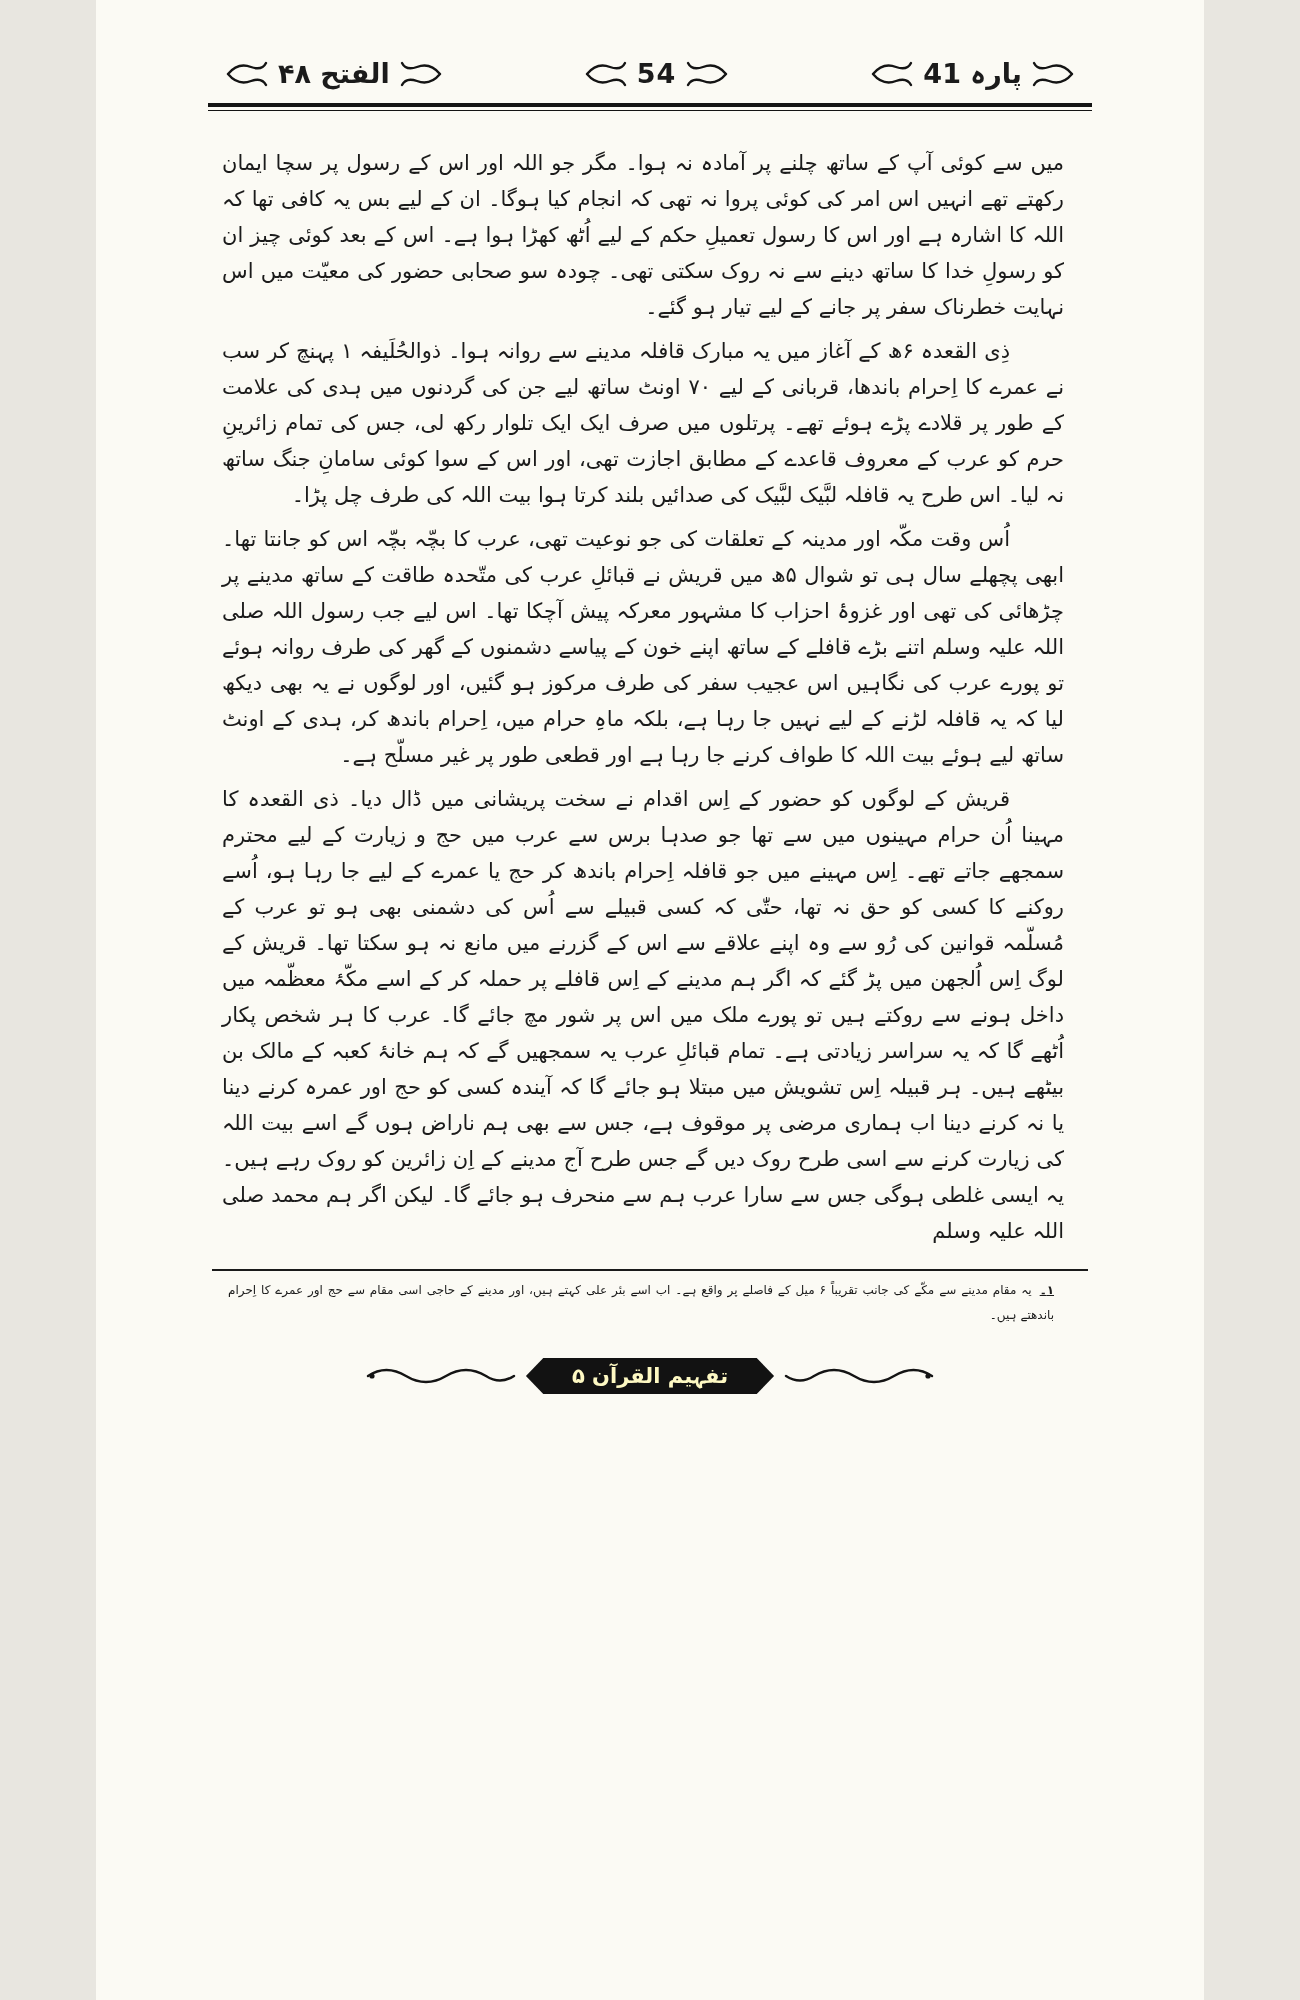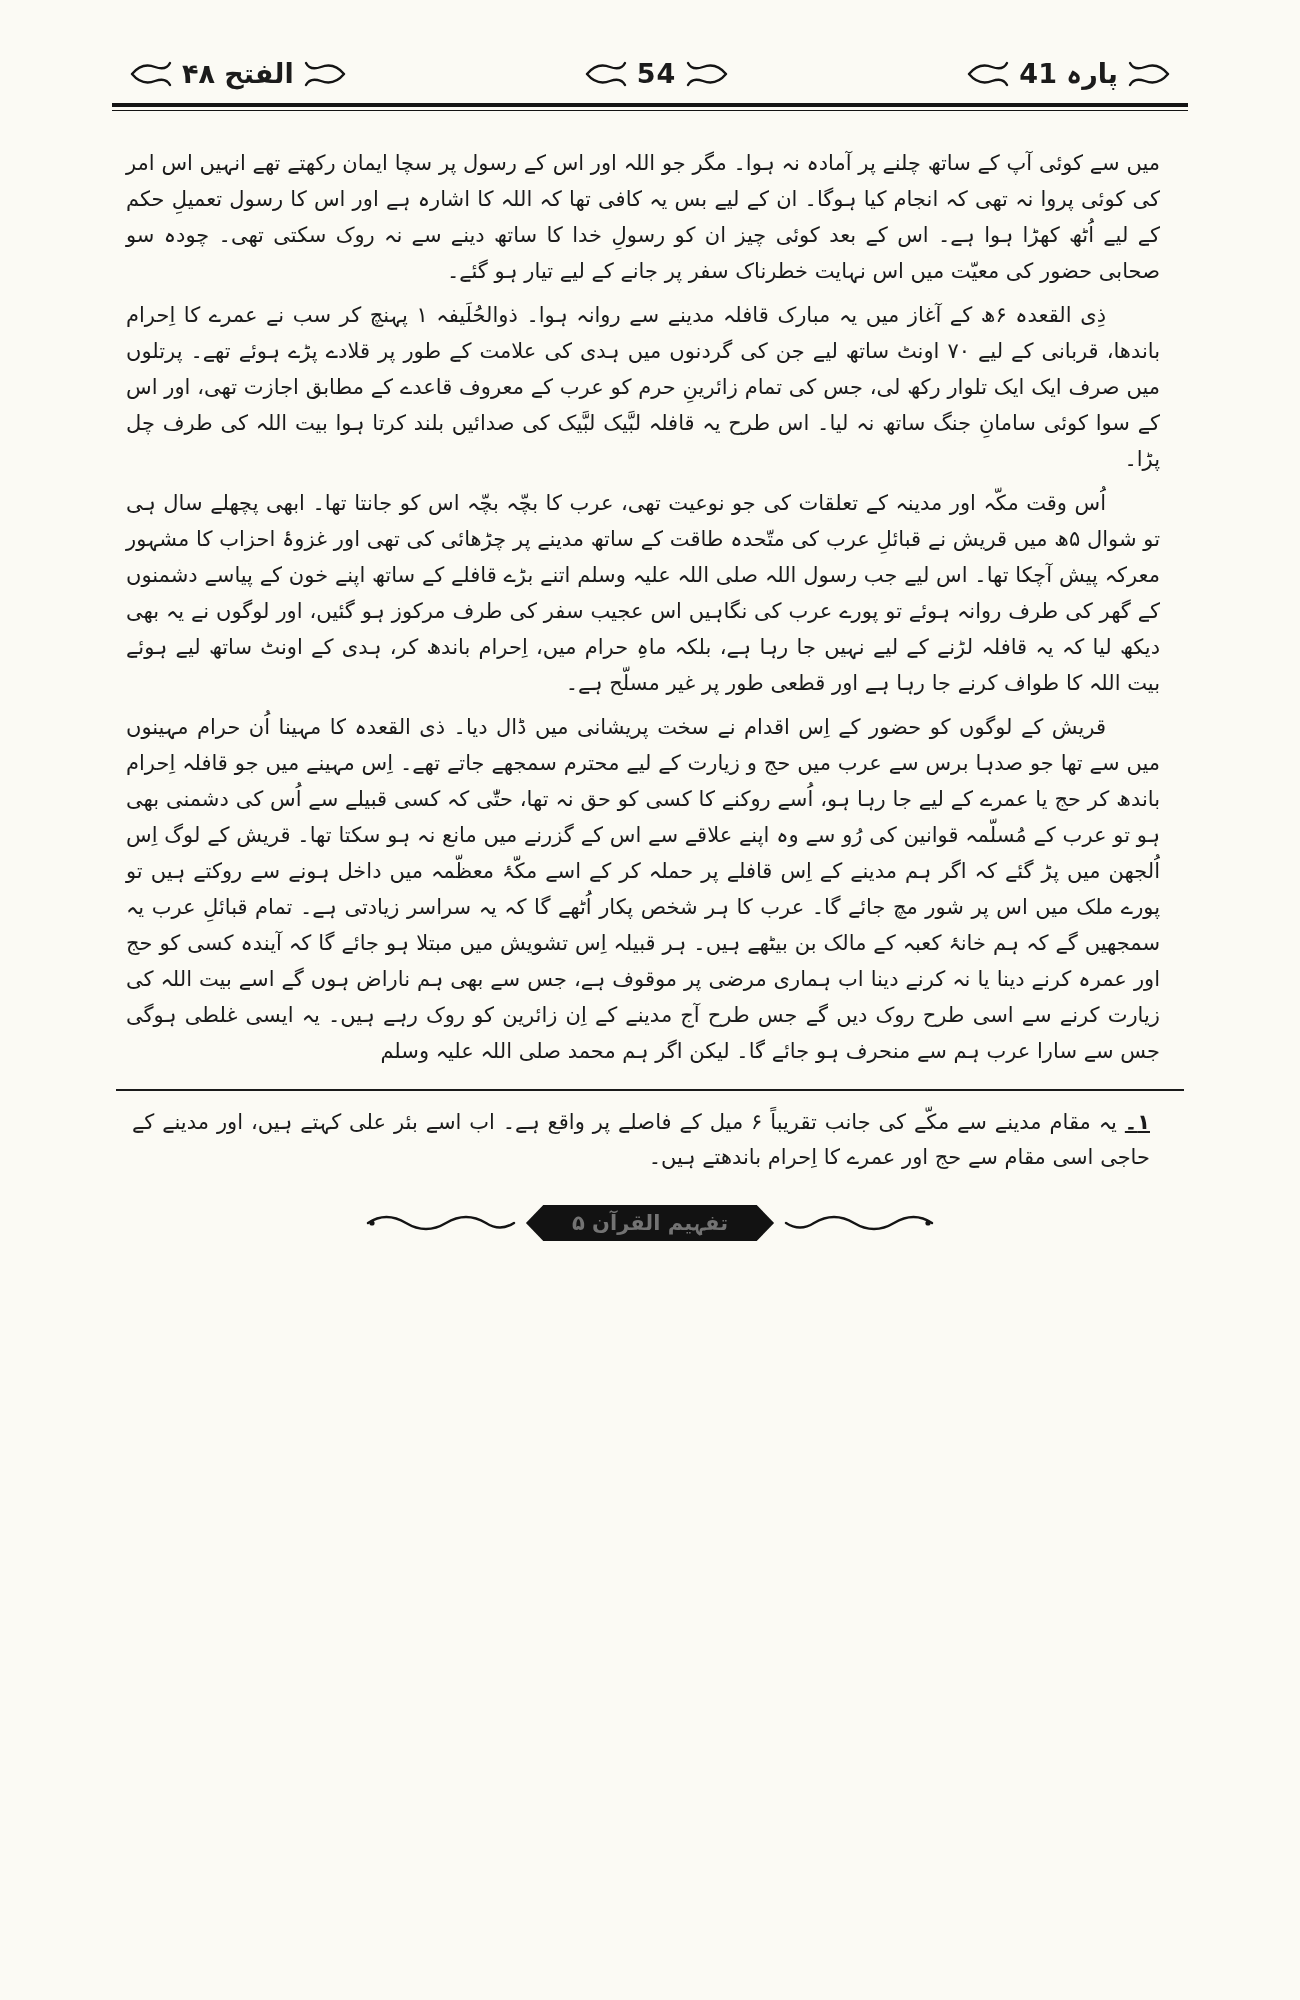--- a/index.html
+++ b/index.html
@@ -1,18 +1,18 @@
 <!DOCTYPE html>
 <html lang="ur"><head>
 <meta charset="utf-8">
 <style>
   html,body { margin:0; padding:0; background:#e8e6e0; }
   .page {
     position:relative;
-    width:1300px; height:2000px;
+    width:1108px; height:2000px;
     margin:0 auto;
     background:#fbfaf4;
     overflow:hidden;
     font-family:"DejaVu Sans", sans-serif;
     color:#1b1b1b;
     box-sizing:border-box;
   }
   
   .page-header{
     direction:ltr;
@@ -45,33 +45,33 @@
   .para{ margin:8px 0 2px 0; text-indent:54px; }
   .para.first{ text-indent:0; }
   
   .footnote-rule{
     margin:20px 116px 0 116px;
     border-top:2.2px solid #1a1a1a;
   }
   .footnote{
     direction:rtl;
     text-align:justify;
-    padding:14px 150px 0 132px;
-    font-size:21px;
-    line-height:35px;
+    padding:7px 150px 0 132px;
+    font-size:12px;
+    line-height:25px;
   }
   .fn-marker{ text-decoration:underline; font-weight:bold; padding-left:8px; }
   
   .page-footer{
     margin-top:30px;
     display:flex; justify-content:center; align-items:center; gap:10px;
     direction:ltr;
   }
   .cartouche{
-    background:#121212; color:#737373;
+    background:#121212; color:#fef9c3;
     direction:rtl;
     font-size:21px; font-weight:bold;
     padding:6px 46px;
     clip-path:polygon(0 50%, 7% 0, 93% 0, 100% 50%, 93% 100%, 7% 100%);
     white-space:nowrap;
   }
   .vine svg{ display:block; }
   .vine.flip{ transform:scaleX(-1); }
 </style>
 </head>

